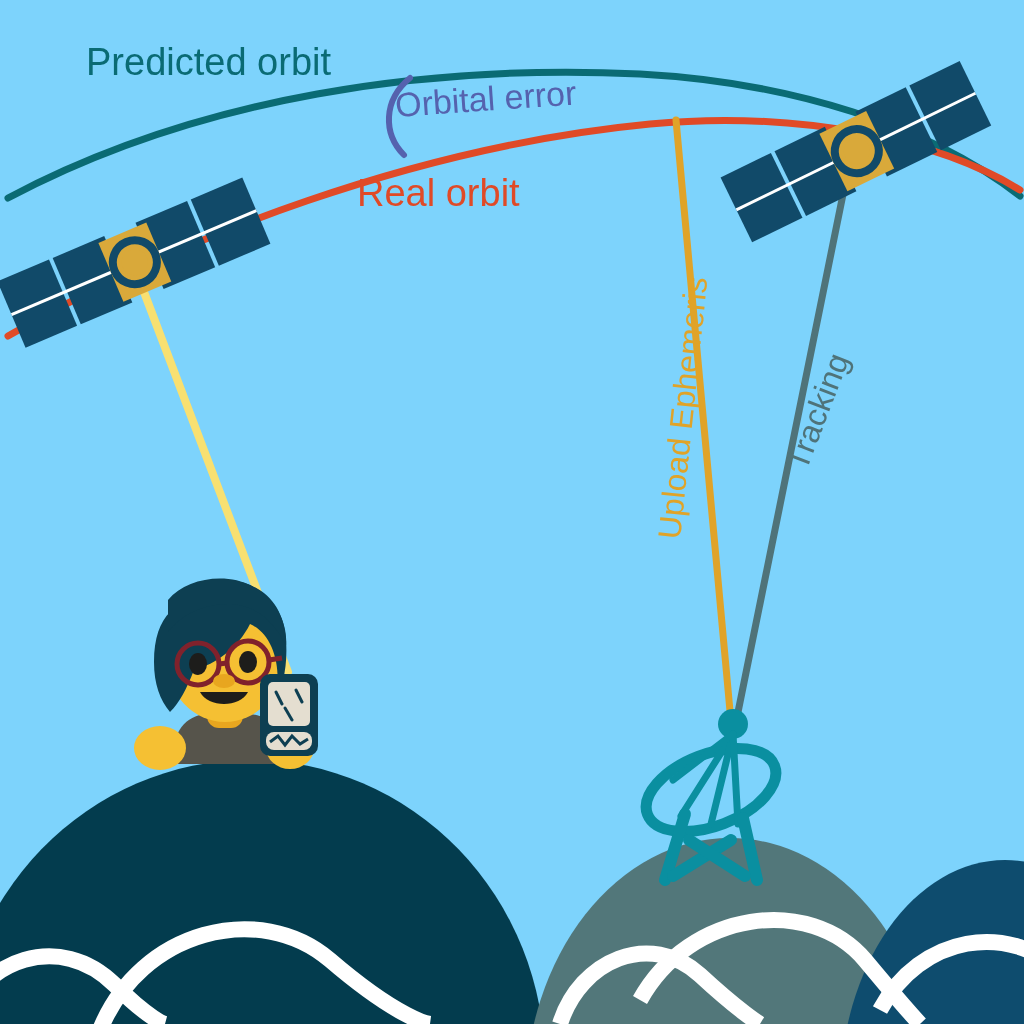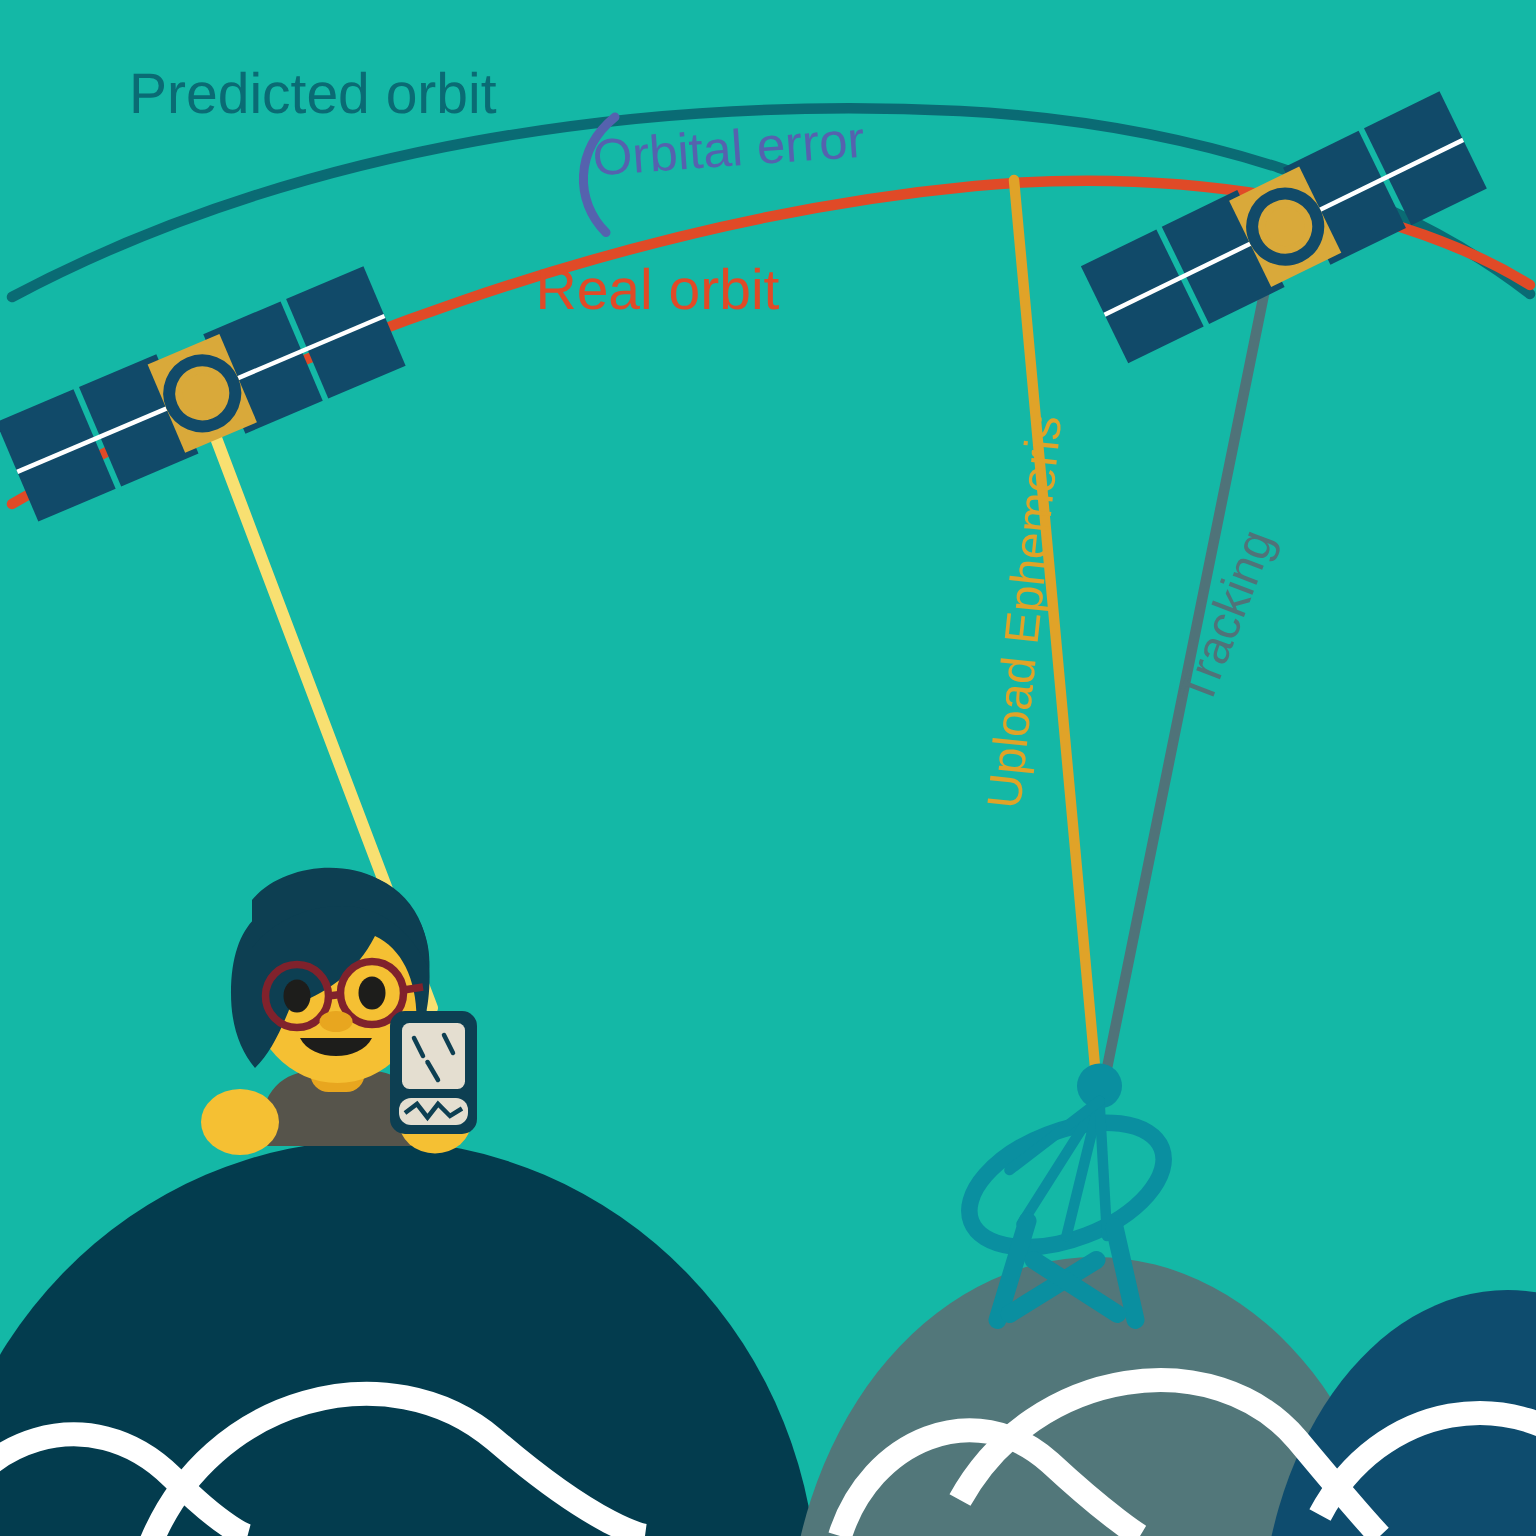--- a/index.html
+++ b/index.html
@@ -4,21 +4,21 @@
 <style>
   html, body {
     margin: 0;
     padding: 0;
     background: #ffffff;
   }
   #scene {
     position: relative;
     width: 1024px;
     height: 1024px;
-    background: #14b8a6;
+    background: #7dd3fc;
     overflow: hidden;
     font-family: "Liberation Sans", sans-serif;
   }
   #scene svg {
     position: absolute;
     top: 0;
     left: 0;
     width: 1024px;
     height: 1024px;
   }

